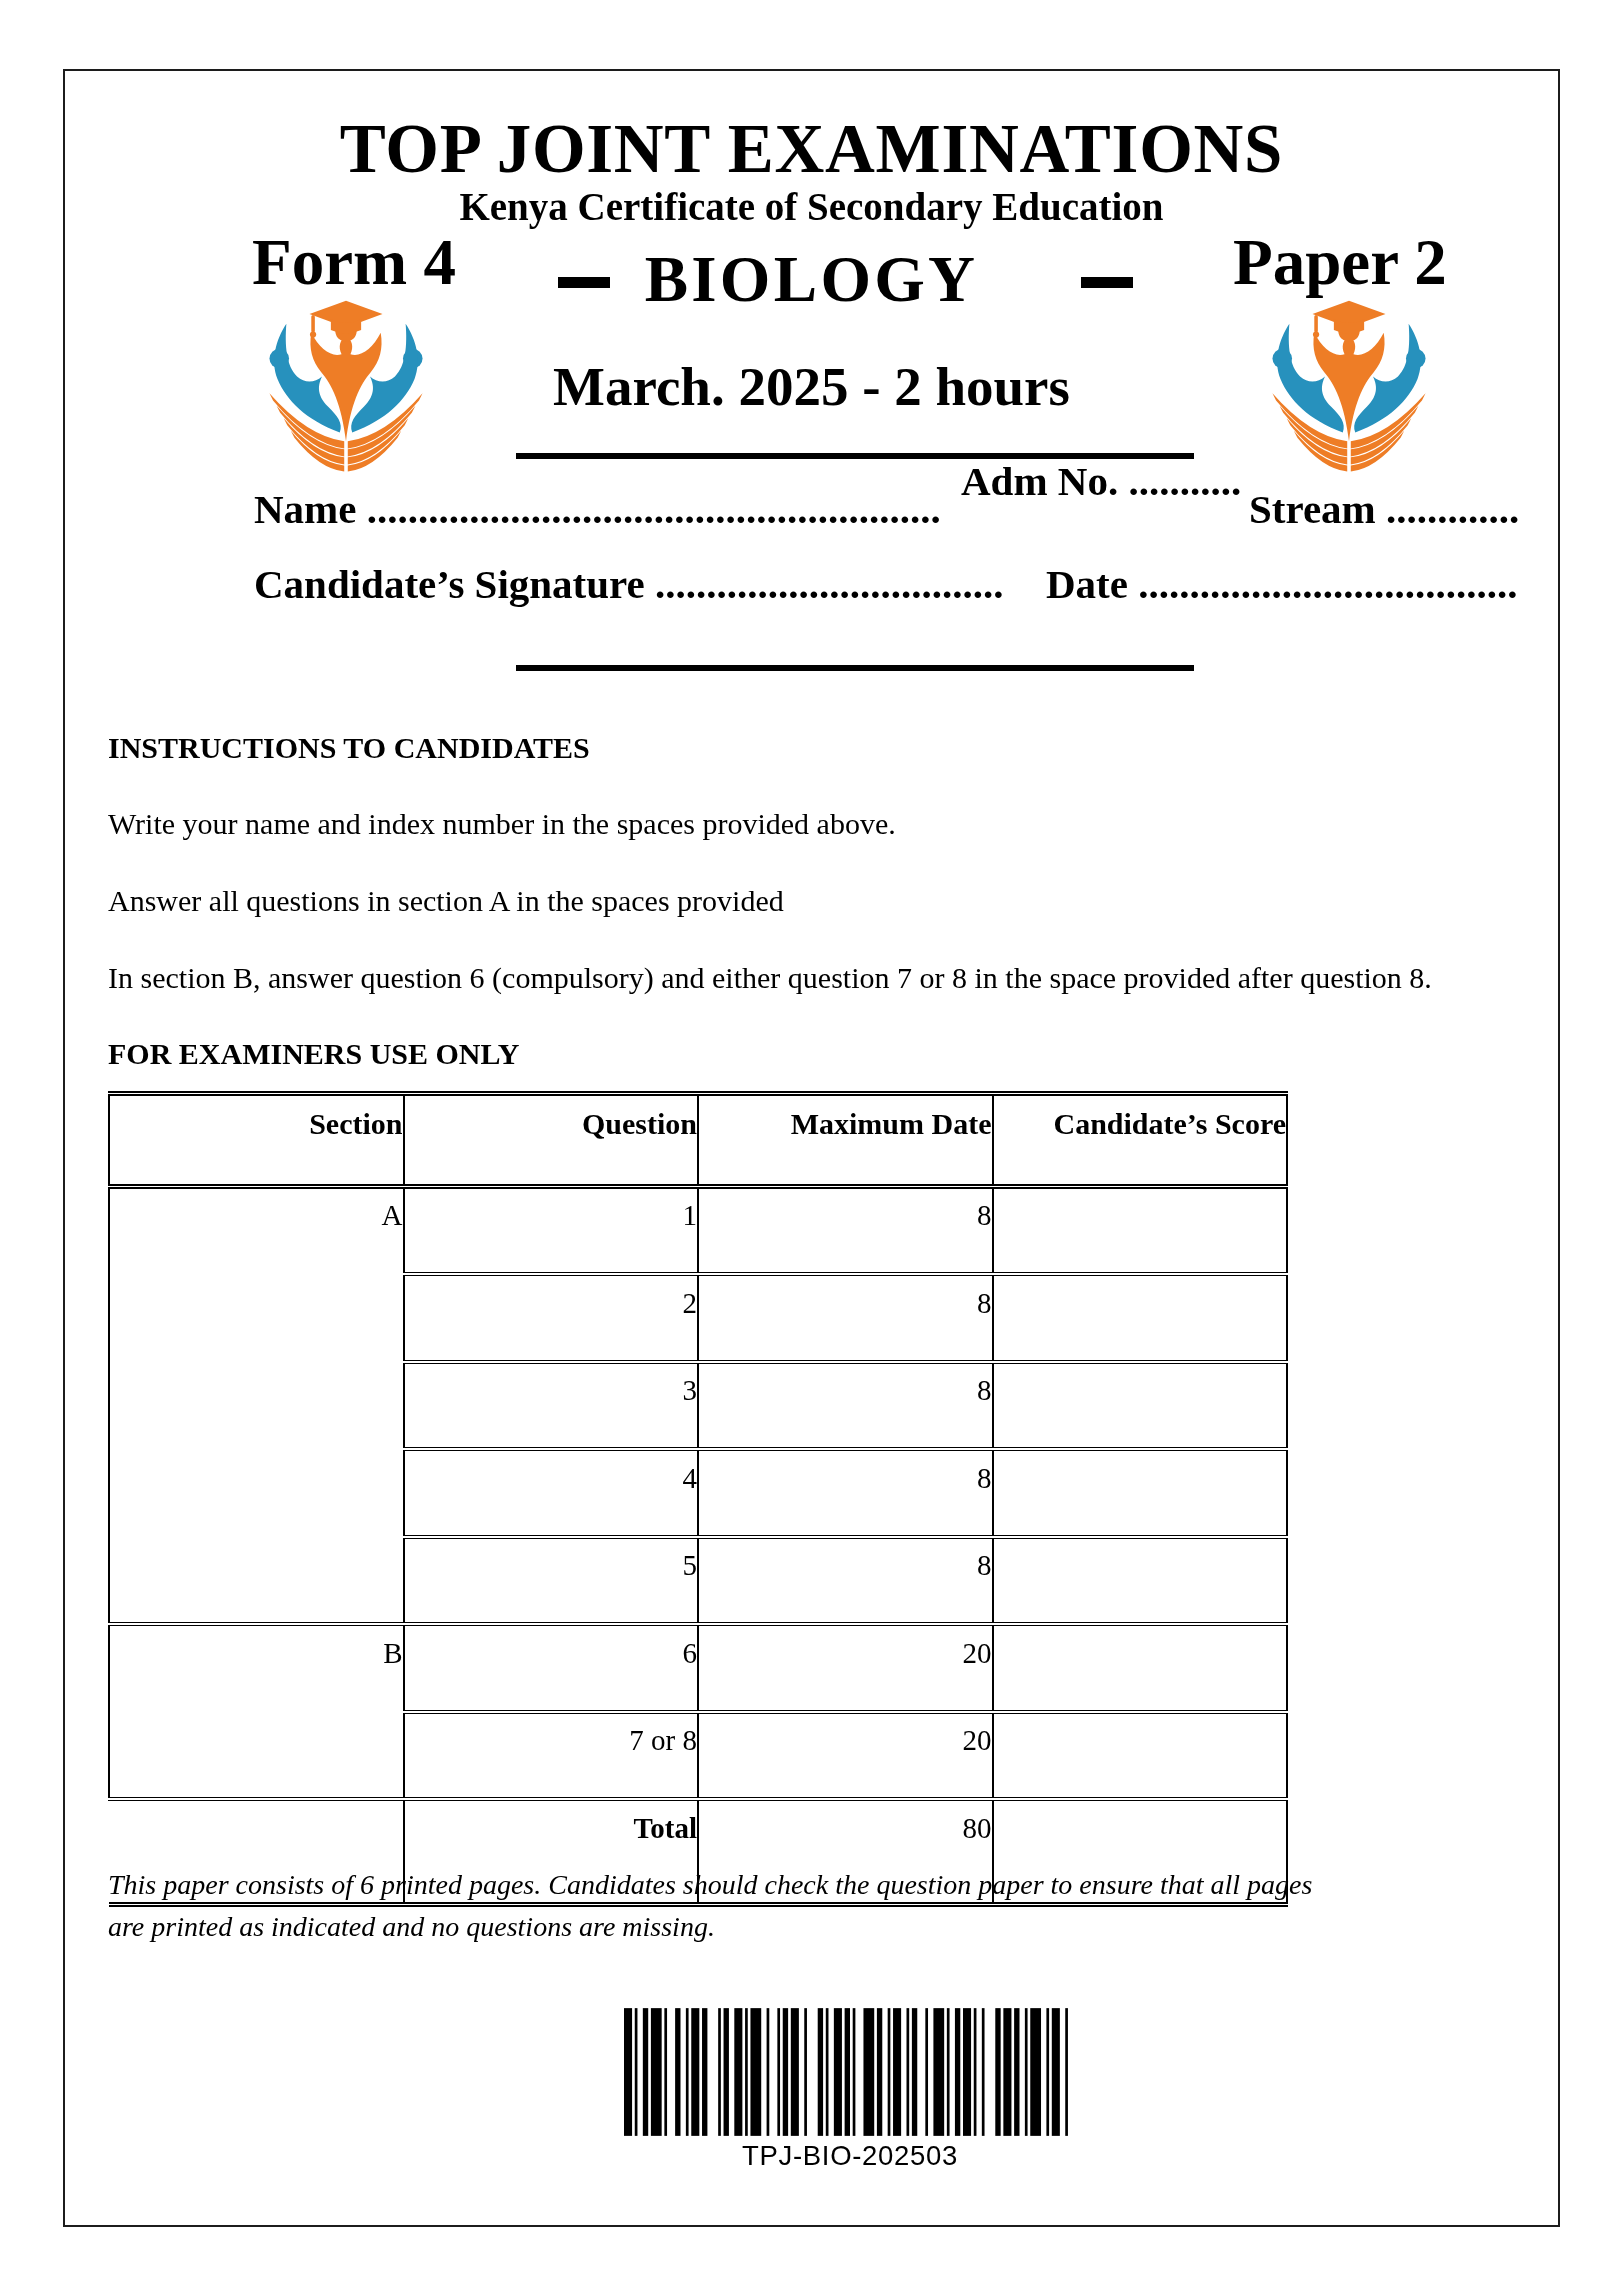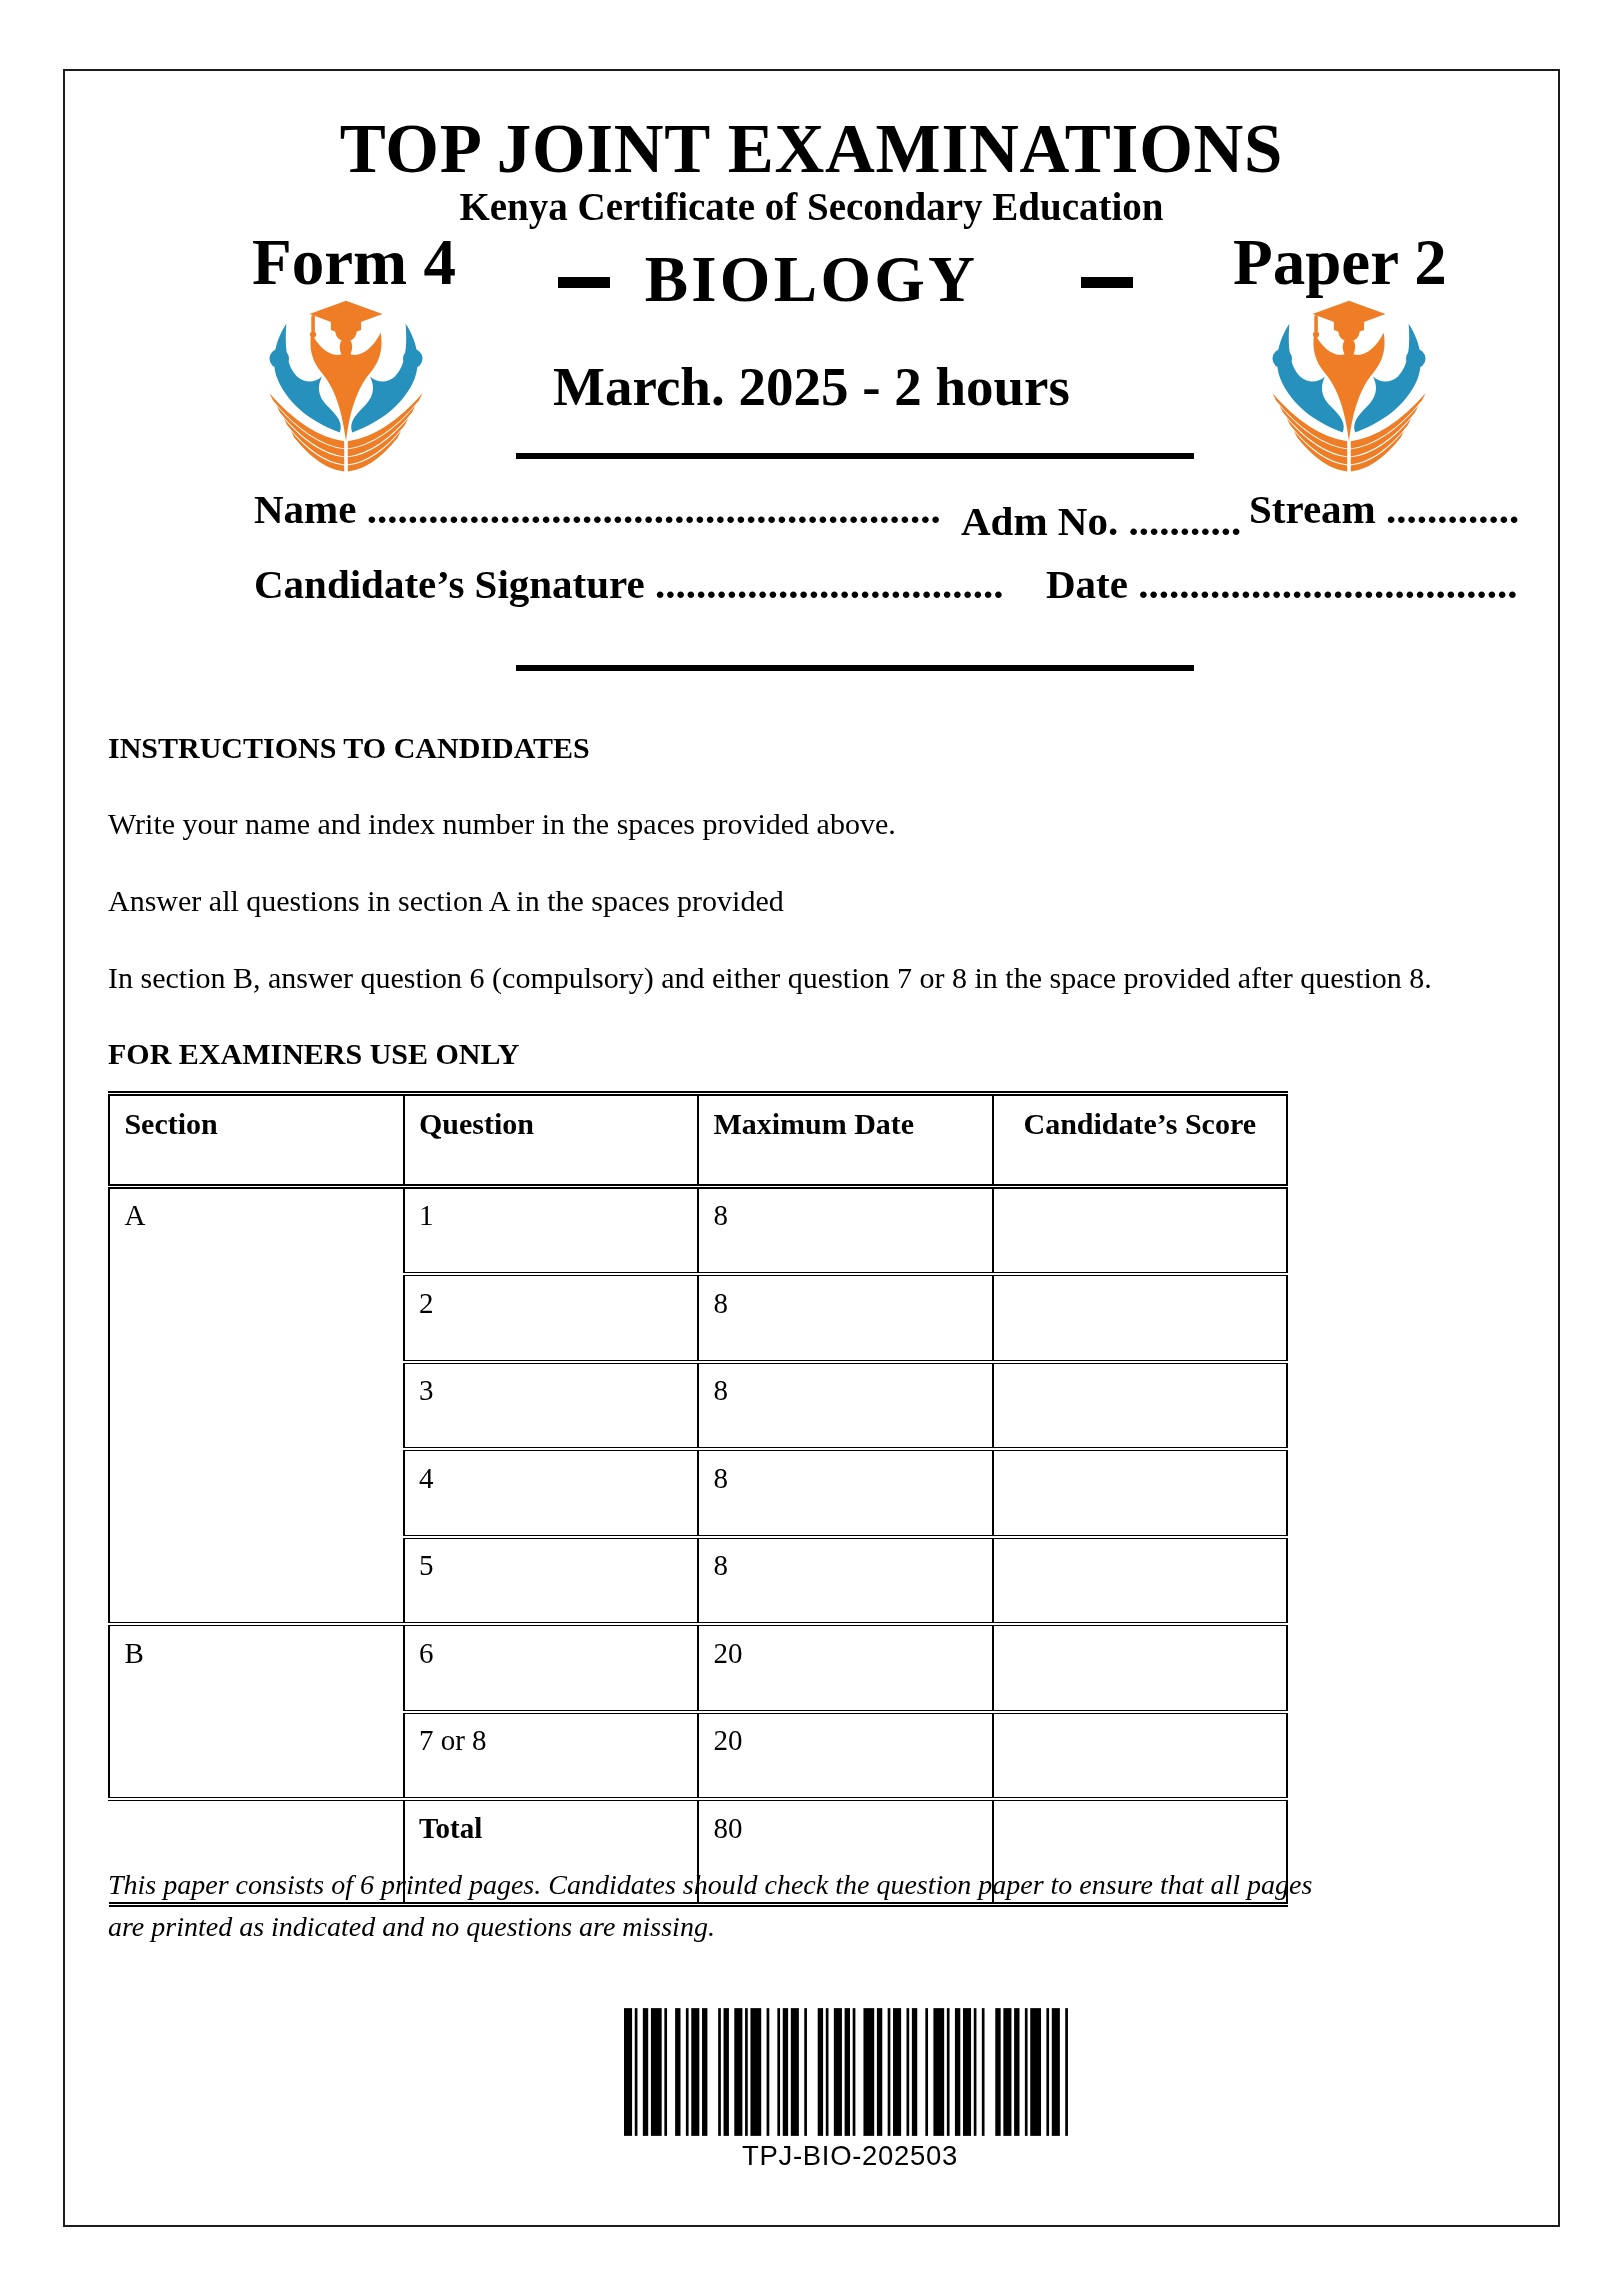--- a/index.html
+++ b/index.html
@@ -19,35 +19,35 @@
   .dash-right{left:1081px;}
   .logo{position:absolute;top:290px;width:178px;height:187px;}
   .logo-left{left:257px;}
   .logo-right{left:1260px;}
   .session{top:359px;font-size:55px;font-weight:bold;}
   .rule{position:absolute;left:516px;width:678px;height:5.9px;background:#000;}
   .rule1{top:453px;}
   .rule2{top:665px;}
   .fieldline{font-size:41px;font-weight:bold;}
   .f-name{left:254px;top:489px;}
-  .f-adm{left:961px;top:501px;}
+  .f-adm{left:961px;top:461px;}
   .f-stream{left:1249px;top:489px;}
   .f-sig{left:254px;top:564px;}
   .f-date{left:1046px;top:564px;}
   .instr{left:108px;font-size:30px;}
   .instr-h{font-weight:bold;}
   .i0{top:733px;}
   .i1{top:809px;}
   .i2{top:886px;}
   .i3{top:963px;}
   .i4{top:1039px;}
   table.examiners{position:absolute;left:108px;top:1091px;width:1180px;
       border-collapse:collapse;table-layout:fixed;font-size:29px;}
   table.examiners th,table.examiners td{
-      border:2px solid #000;vertical-align:top;text-align:left;
+      border:2px solid #000;vertical-align:top;text-align:right;
       padding:10.5px 0 0 14.4px;font-weight:normal;}
   table.examiners th{font-weight:bold;font-size:30px;height:77px;
       border-top:5.9px double #000;border-bottom:5.9px double #000;}
   table.examiners td{height:73px;border-top:4.6px double #000;border-bottom:4.6px double #000;}
   table.examiners th:first-child,table.examiners td.sec{border-left:2.6px solid #000;}
   table.examiners th:last-child,table.examiners td:last-child{border-right:2.6px solid #000;padding-left:30px;}
   table.examiners tr.total-row td{height:90px;border-bottom:5.9px double #000;}
   table.examiners td.ghost{border:none;background:transparent;}
   table.examiners td.total-label{font-weight:bold;}
   .note{position:absolute;left:108px;top:1864px;width:1420px;

